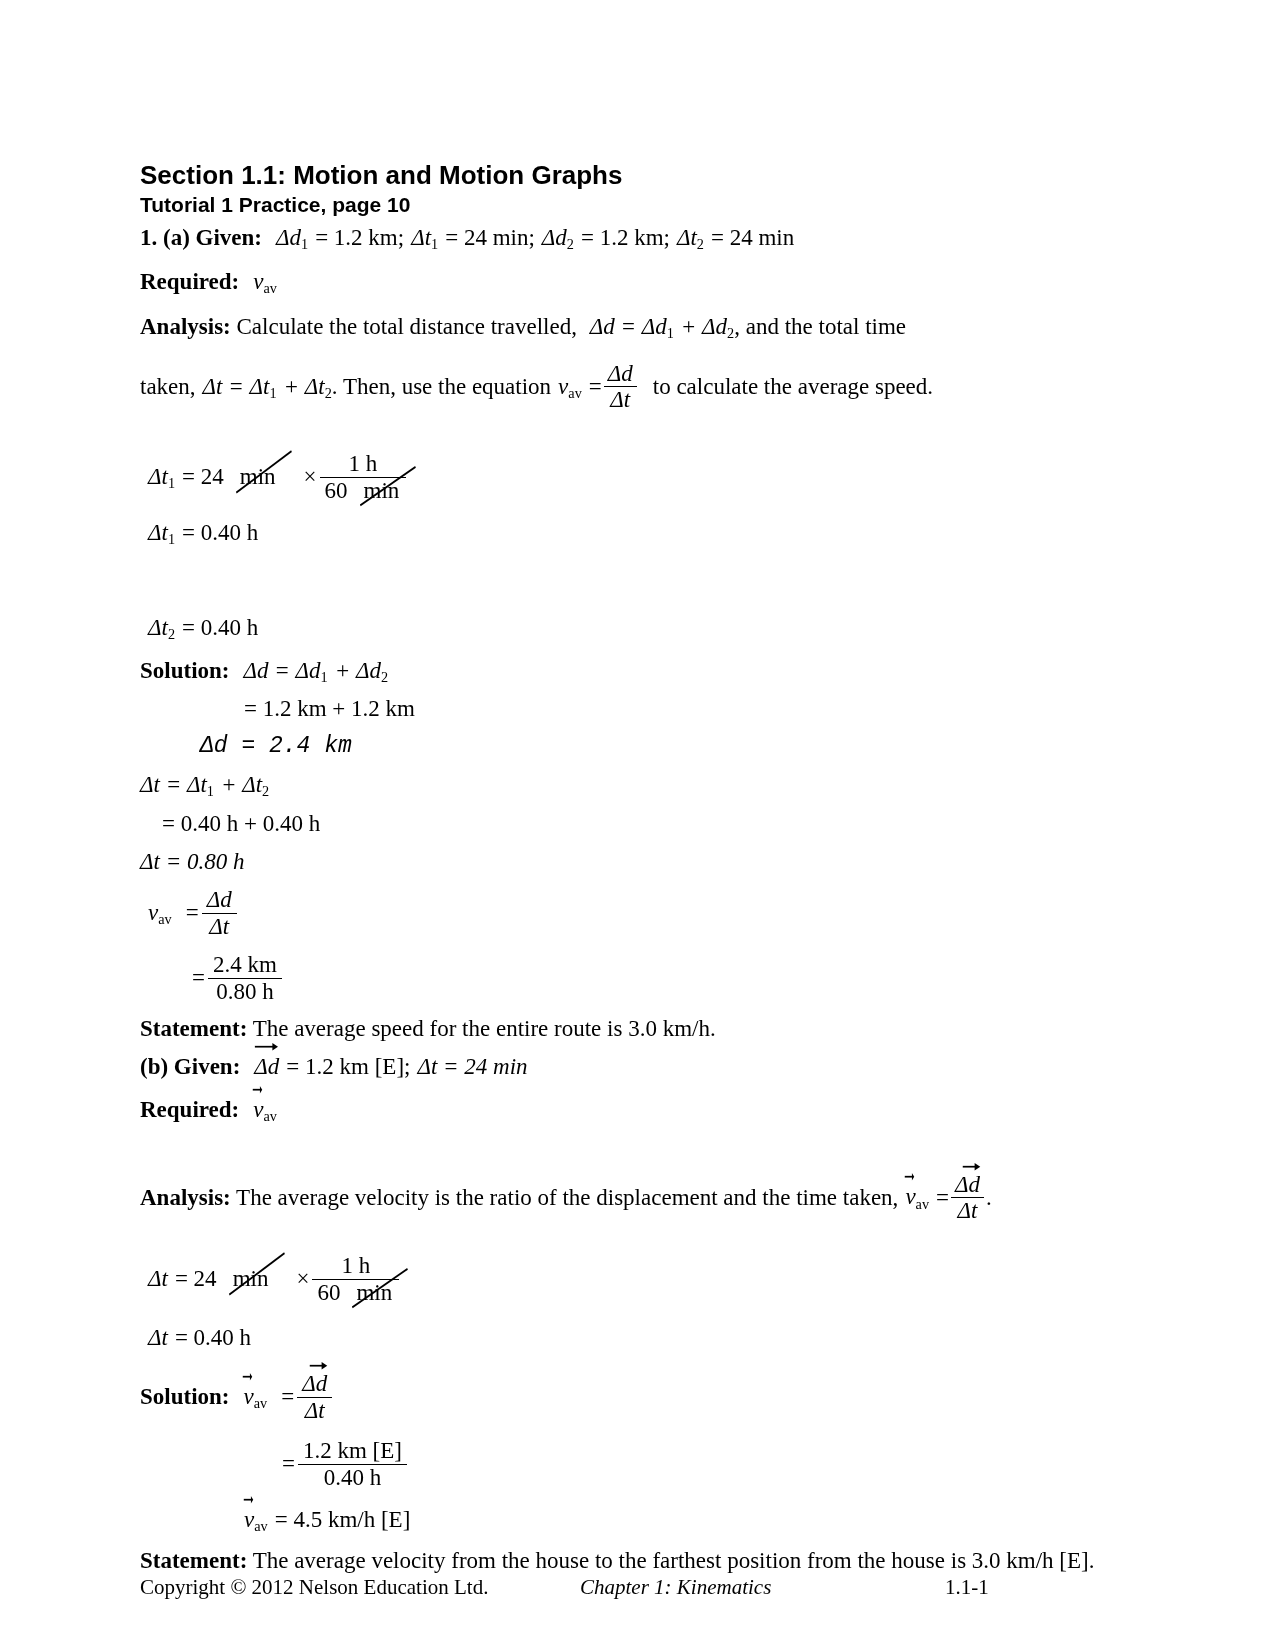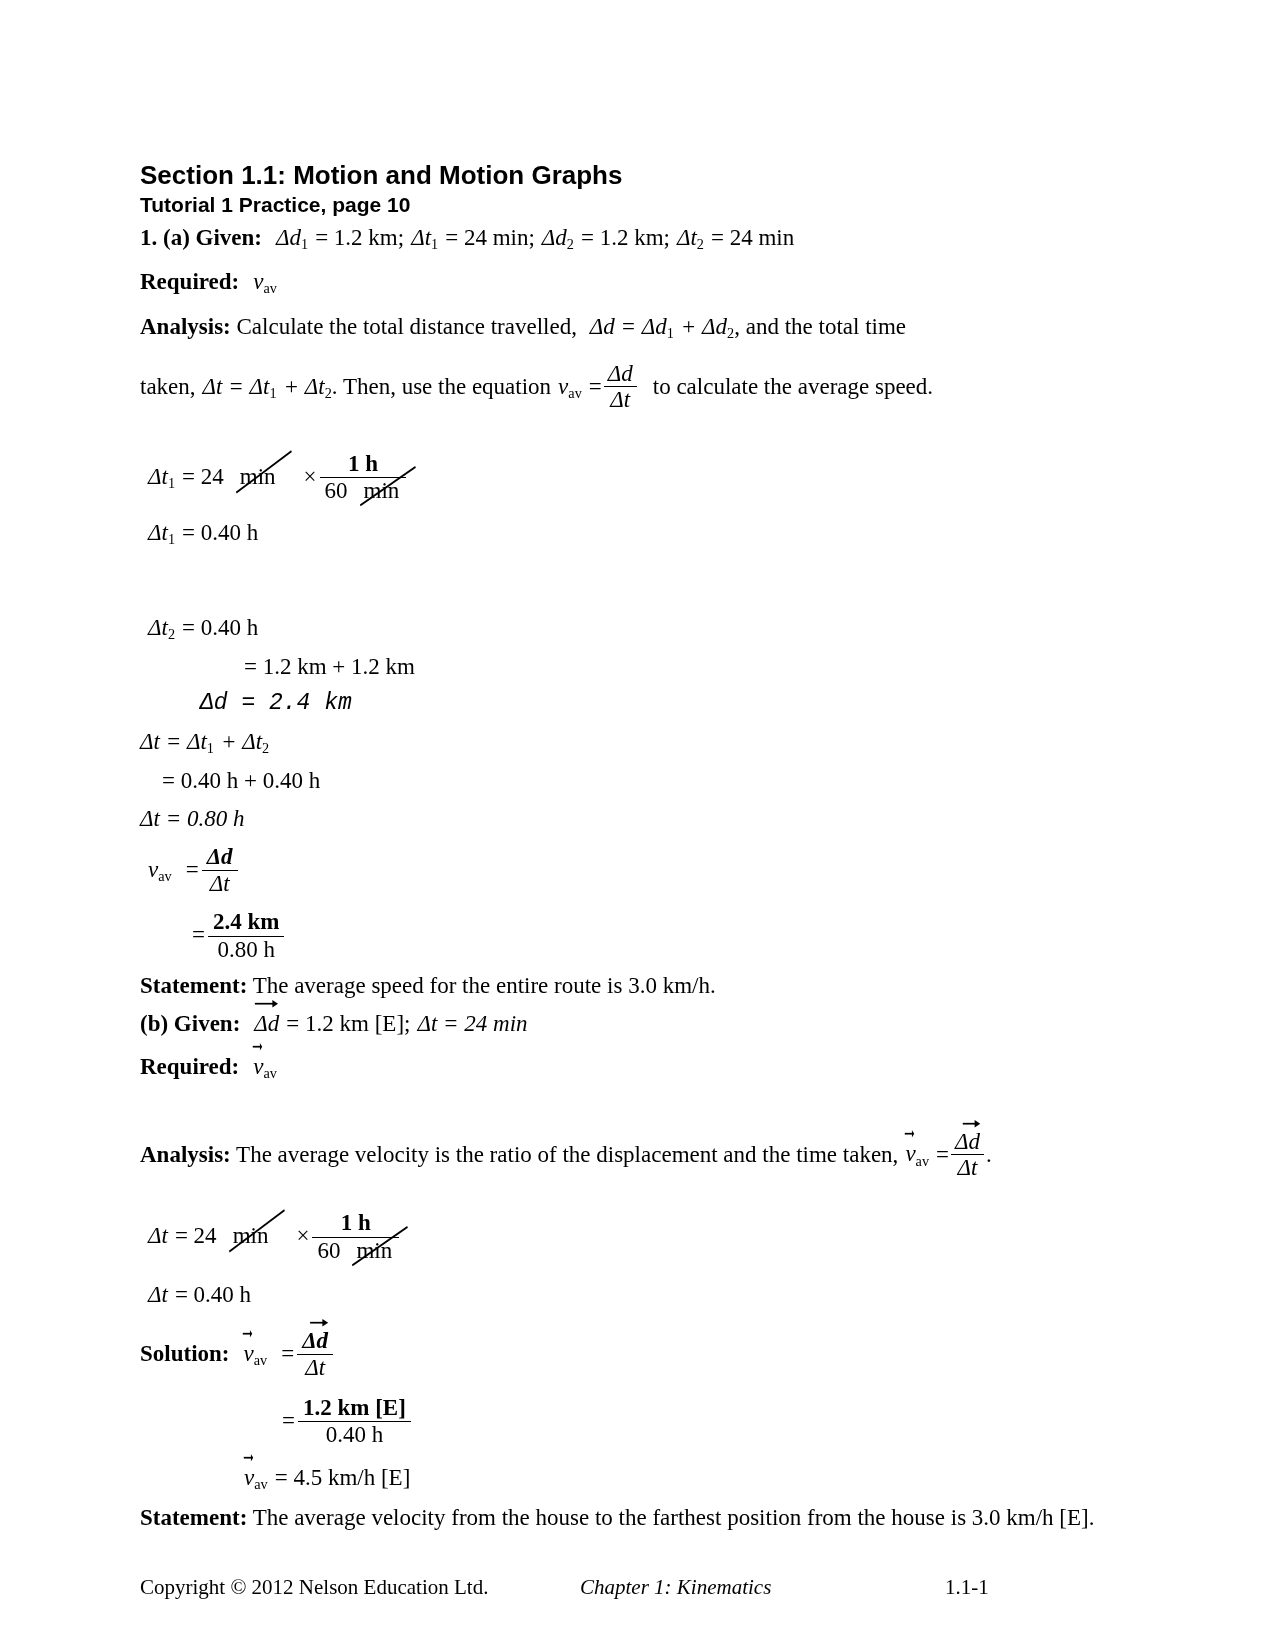--- a/index.html
+++ b/index.html
@@ -96,21 +96,21 @@
     text-align: center;
     position: relative;
     margin: 0 3px;
   }
   .frac .num, .frac .den {
     display: block;
     padding: 0 5px;
     white-space: nowrap;
     line-height: 1.14;
   }
-  .frac .num { border-bottom: 1.6px solid #000; font-weight: bold; }
+  .frac .num { border-bottom: 1.6px solid #000; }
   .frac.mid { vertical-align: -0.62em; }
 
   
   .frac-inline {
     display: inline-block;
     vertical-align: -0.60em;
     text-align: center;
     margin: 0 2px;
   }
   .frac-inline .num, .frac-inline .den {
@@ -202,20 +202,23 @@
     <div class="row ind1" style="margin-top:14px;">
       <i>Δt</i><span class="sub">1</span><span class="sp"></span><span>= 0.40 h</span>
     </div>
 
     <div class="gap-lg"></div>
 
     <div class="row ind1" style="margin-top:18px;">
       <i>Δt</i><span class="sub">2</span><span class="sp"></span><span>= 0.40 h</span>
     </div>
 
+    <div class="row" style="margin-top:12px;">
+      <span class="lbl">Solution:</span><span class="sp2"></span><i>Δd = Δd</i><span class="sub">1</span><span class="sp"></span><i>+ Δd</i><span class="sub">2</span>
+    </div>
 
     <div class="row ind2" style="margin-top:8px;">
       <span>= 1.2 km + 1.2 km</span>
     </div>
 
     <div class="row ind4" style="margin-top:8px;font-family:Liberation Mono, monospace;">
       <span style="font-style:italic;">Δd = 2.4 km</span>
     </div>
 
     <div class="row" style="margin-top:8px;">

